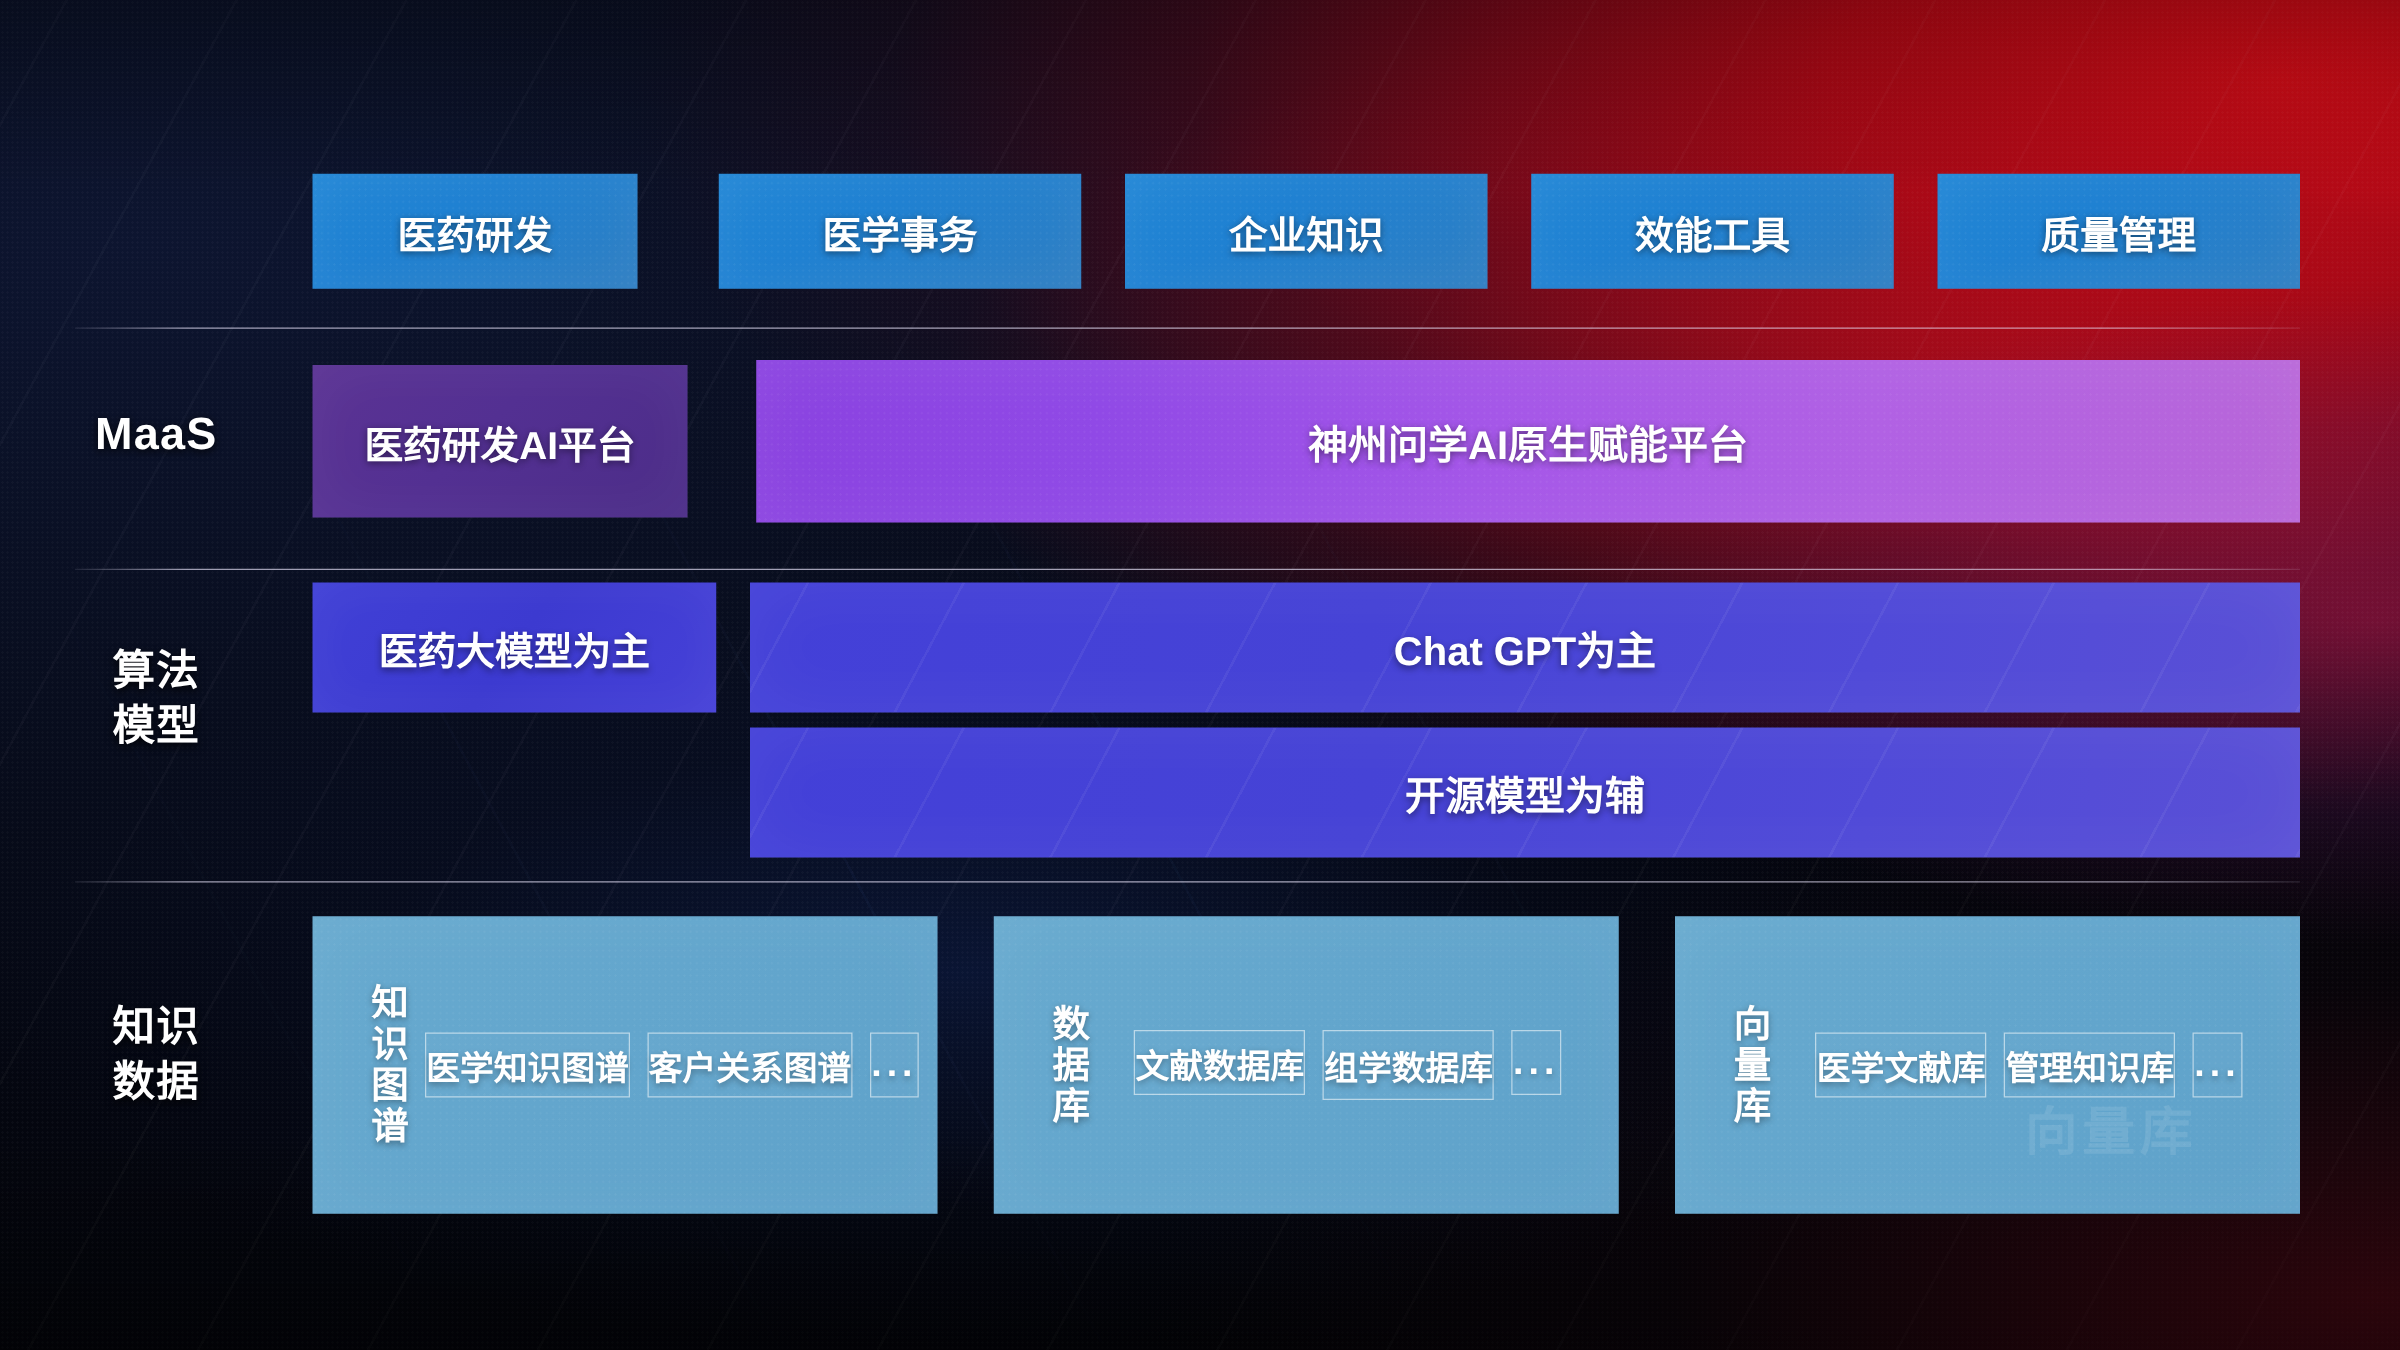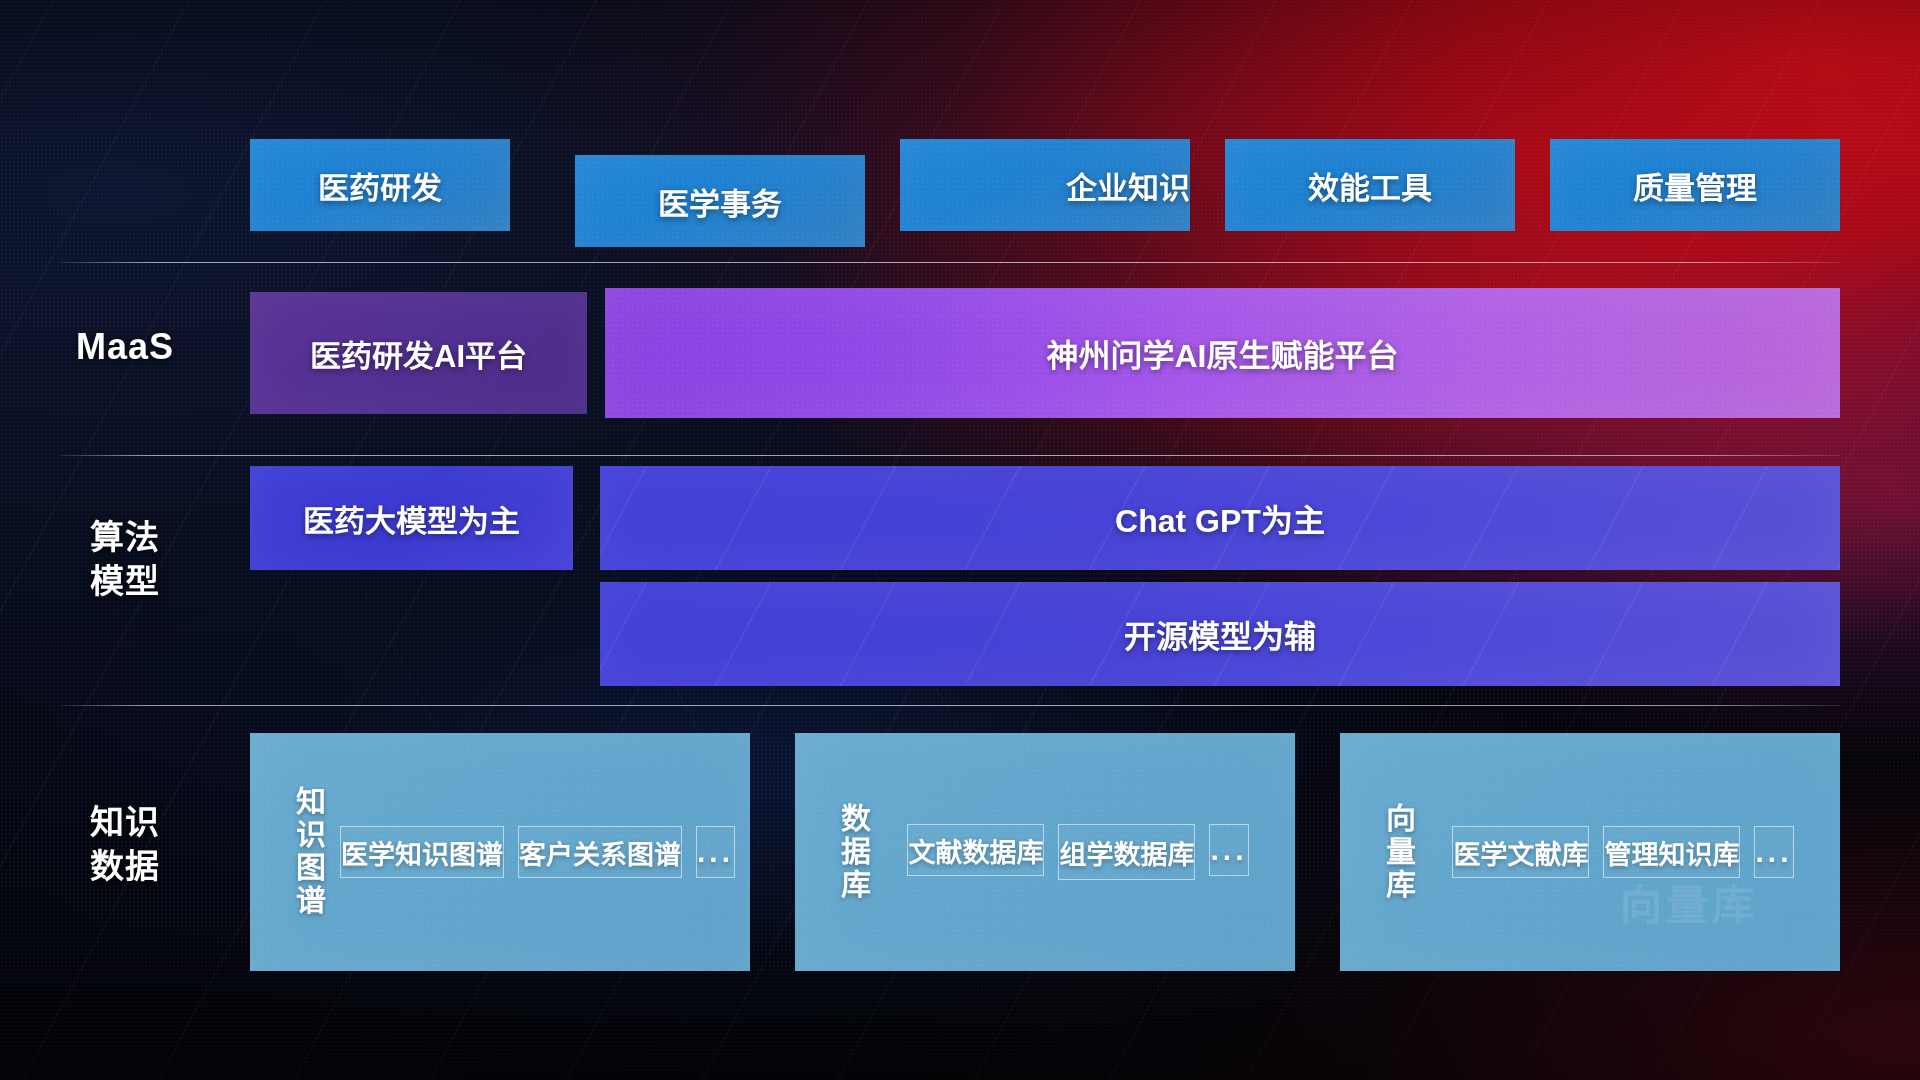--- a/index.html
+++ b/index.html
@@ -241,38 +241,38 @@
   <div class="bg-layer bg-streaks2"></div>
   <div class="bg-layer bg-dots"></div>
   <div class="bg-layer bg-vignette"></div>
 
   <div id="content">
 
 
     <div class="app-box" style="left:250px; top:139px; width:260px; height:92px;">
       <span class="boxtxt">医药研发</span>
     </div>
-    <div class="app-box" style="left:575px; top:139px; width:290px; height:92px;margin-top:16px;">
+    <div class="app-box" style="left:575px; top:139px; width:290px; height:92px;">
       <span class="boxtxt">医学事务</span>
     </div>
-    <div class="app-box" style="left:900px; top:139px; width:290px; height:92px;justify-content:flex-end;">
+    <div class="app-box" style="left:900px; top:139px; width:290px; height:92px;">
       <span class="boxtxt">企业知识</span>
     </div>
     <div class="app-box" style="left:1225px; top:139px; width:290px; height:92px;">
       <span class="boxtxt">效能工具</span>
     </div>
     <div class="app-box" style="left:1550px; top:139px; width:290px; height:92px;">
       <span class="boxtxt">质量管理</span>
     </div>
 
     <div class="divider" style="left:60px; top:262px; width:1780px;"></div>
 
     <div class="row-label" style="left:60px; top:325px; width:130px; font-size:36px;">MaaS</div>
 
-    <div class="maas-left" style="left:250px; top:292px; width:337px; height:122px;">
+    <div class="maas-left" style="left:250px; top:292px; width:300px; height:122px;">
       <span class="boxtxt">医药研发AI平台</span>
     </div>
     <div class="maas-right" style="left:605px; top:288px; width:1235px; height:130px;">
       <span class="boxtxt">神州问学AI原生赋能平台</span>
     </div>
 
     <div class="divider" style="left:60px; top:455px; width:1780px;"></div>
 
     <div class="row-label" style="left:60px; top:515px; width:130px;">算法
 模型</div>

